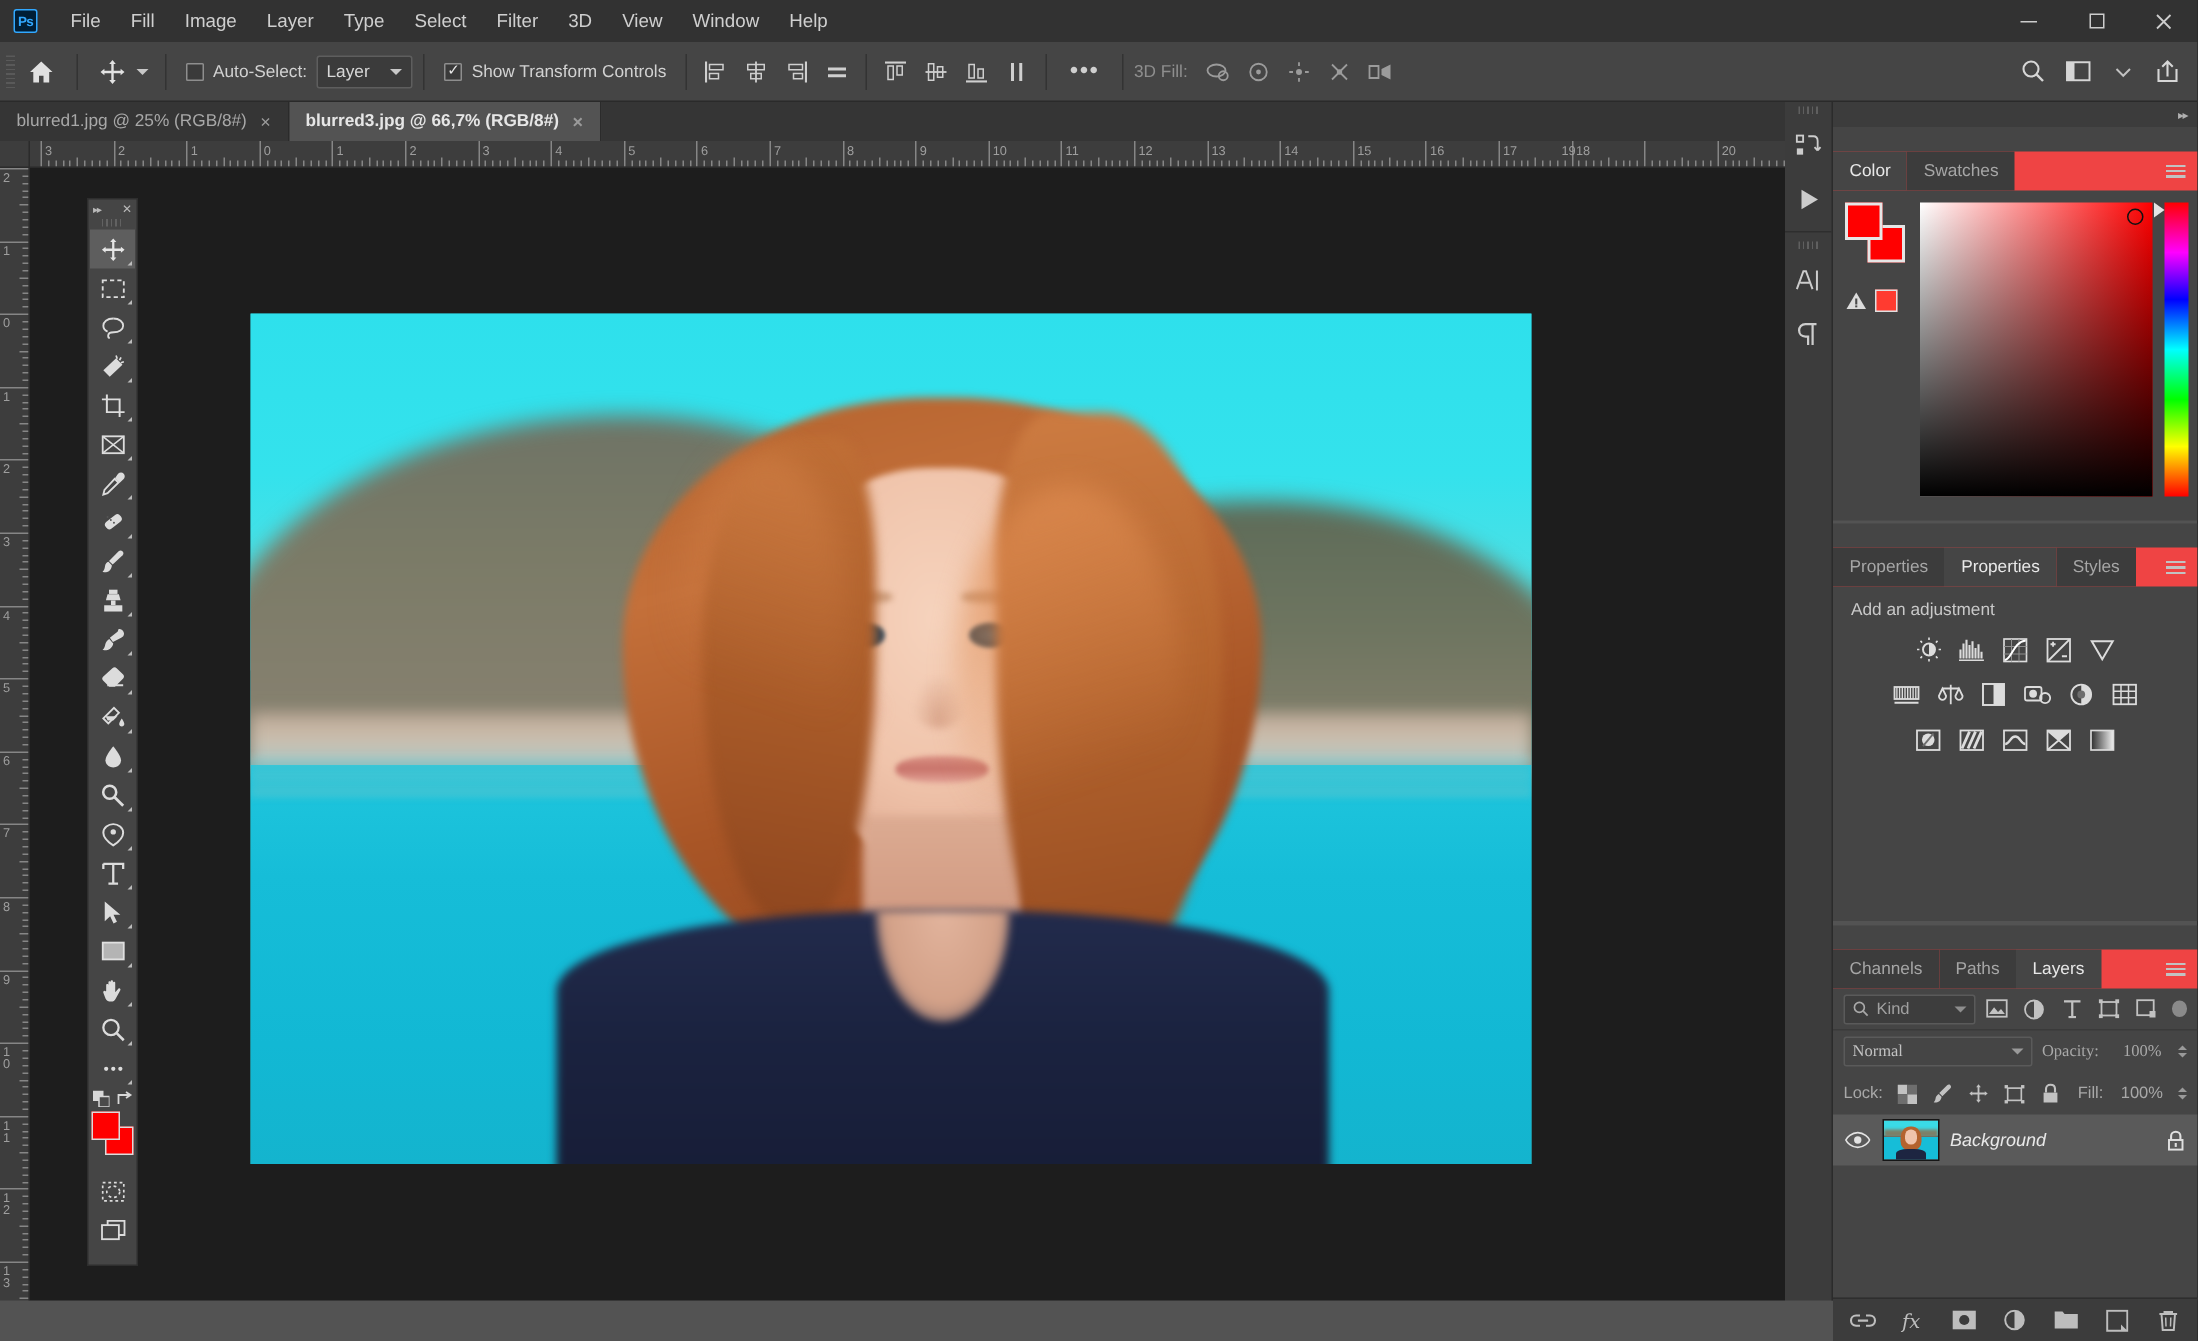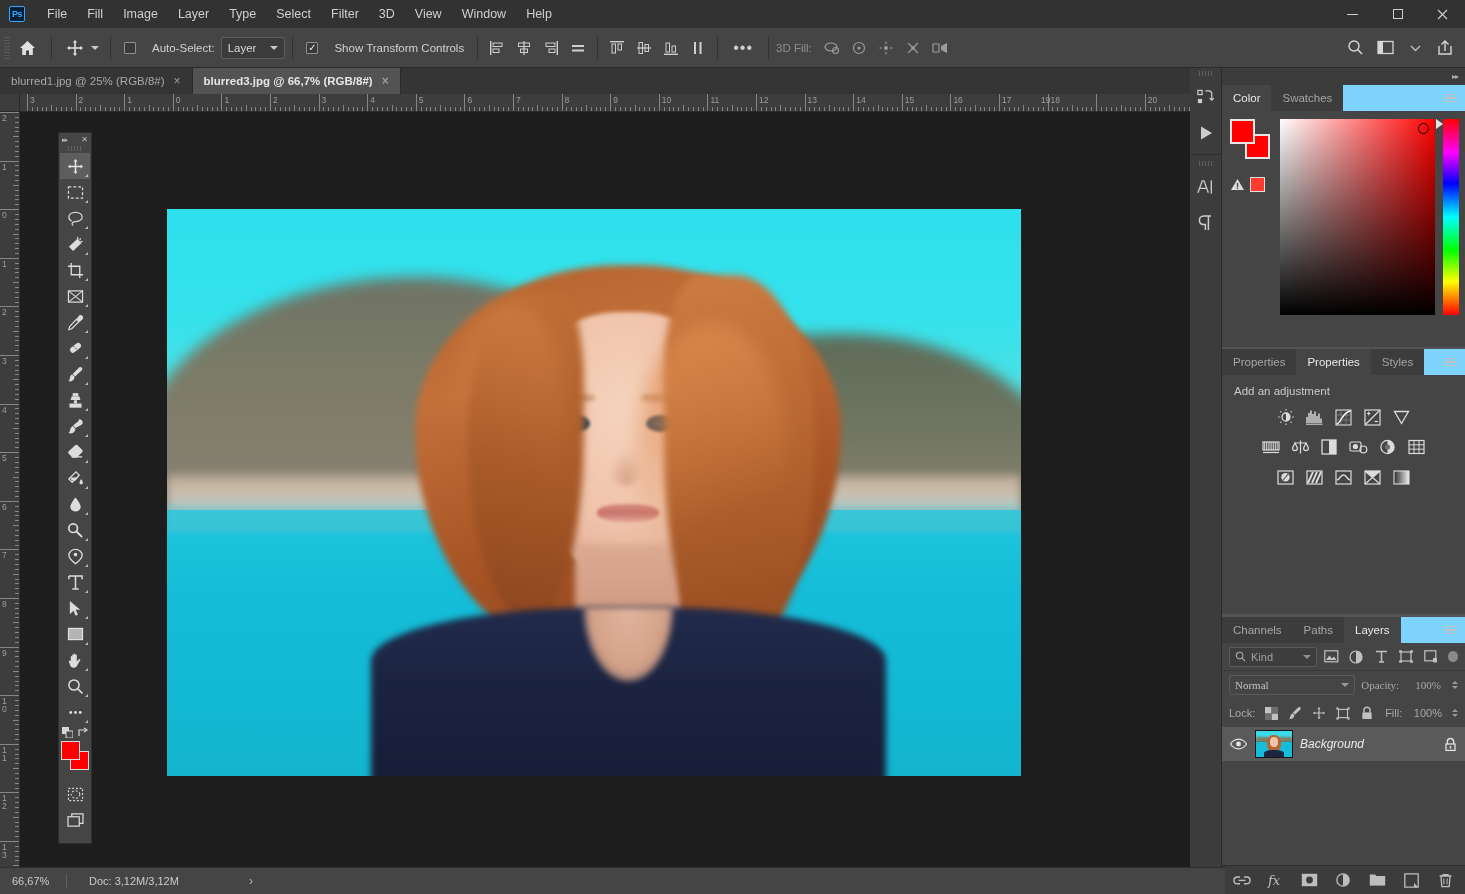--- a/index.html
+++ b/index.html
@@ -47,21 +47,21 @@
     background: repeating-linear-gradient(to bottom,#6a6a6a 0 1px,transparent 1px 3px);
     opacity: .55; }
   .ob-home { width: 34px; display: flex; align-items: center; justify-content: center; }
   .ob-sep { width: 1px; height: 24px; background: #333; margin: 0 7px; }
   .ob-tool {
     display: flex; align-items: center; gap: 4px; padding: 0 4px;
   }
   .ob-tool-icon { width: 24px; height: 24px; display: flex; align-items: center; justify-content: center; }
   .chev { width: 0; height: 0; border-left: 4px solid transparent; border-right: 4px solid transparent;
           border-top: 4px solid #c8c8c8; }
-  .ob-check { display: flex; align-items: center; gap: 16px; padding: 0 6px; }
+  .ob-check { display: flex; align-items: center; gap: 6px; padding: 0 6px; }
   .cbox { width: 12px; height: 12px; border: 1px solid #8e8e8e; background: #3a3a3a; border-radius: 1px;
           display: flex; align-items: center; justify-content: center; }
   .cbox.on { background: #3a3a3a; }
   .cbox.on::after { content: "✓"; color: #e8e8e8; font-size: 10px; line-height: 1; }
   .ob-label { color: #d2d2d2; font-size: 11.5px; white-space: nowrap; }
   .ob-select {
     background: #3b3b3b; border: 1px solid #5e5e5e; border-radius: 2px; height: 22px;
     display: flex; align-items: center; padding: 0 6px; gap: 14px; color: #d8d8d8; font-size: 11.5px;
   }
   .align-grp { display: flex; align-items: center; gap: 3px; }
@@ -220,21 +220,21 @@
   .collapse-bar {
     position: absolute; right: 0; top: 68px; width: 243px; height: 17px;
     background: #3c3c3c; display: flex; align-items: center; justify-content: flex-end;
     padding-right: 7px;
   }
   .collapse-bar .arrows { color: #b0b0b0; font-size: 8px; letter-spacing: -1px; }
   .rail-collapse { position: absolute; right: 243px; top: 68px; width: 32px; height: 17px;
     background: #3c3c3c; display: flex; align-items: center; justify-content: center; }
 
   .panel { position: absolute; right: 0; width: 243px; background: #454545; }
-  .panel-tabs { display: flex; align-items: stretch; height: 26px; background: #7dd3fc; position: relative; }
+  .panel-tabs { display: flex; align-items: stretch; height: 26px; background: #ef4444; position: relative; margin-top: 16px; }
   .ptab {
     padding: 0 11px; display: flex; align-items: center; font-size: 11.5px;
     color: #a6a6a6; background: #3c3c3c;
   }
   .ptab.active { background: #454545; color: #e8e8e8; }
   .pmenu {
     position: absolute; right: 6px; top: 0; height: 26px; width: 18px;
     display: flex; align-items: center; justify-content: center;
   }
   .hamburger { width: 13px; height: 9px;
@@ -1542,20 +1542,14 @@
         </svg>
     </div>
     <div class="lb-icon">
       <svg width="15" height="15" viewBox="0 0 15 15">
           <path d="M1.6 3 L13.4 3 M5 3 L5 1.6 L10 1.6 L10 3 M3 3 L3.8 13.6 L11.2 13.6 L12 3" fill="none" stroke="#bdbdbd" stroke-width="1.3"></path>
           <path d="M5.8 5.4 L6 11.4 M9.2 5.4 L9 11.4" stroke="#bdbdbd" stroke-width="1"></path>
         </svg>
     </div>
   </div>
 
-  <div class="statusbar">
-    <div class="sb-zoom">66,67%</div>
-    <div class="sb-sep"></div>
-    <div class="sb-doc">Doc: 3,12M/3,12M</div>
-    <div class="sb-arrow">›</div>
-  </div>
 
 </div>
 
 </body></html>

